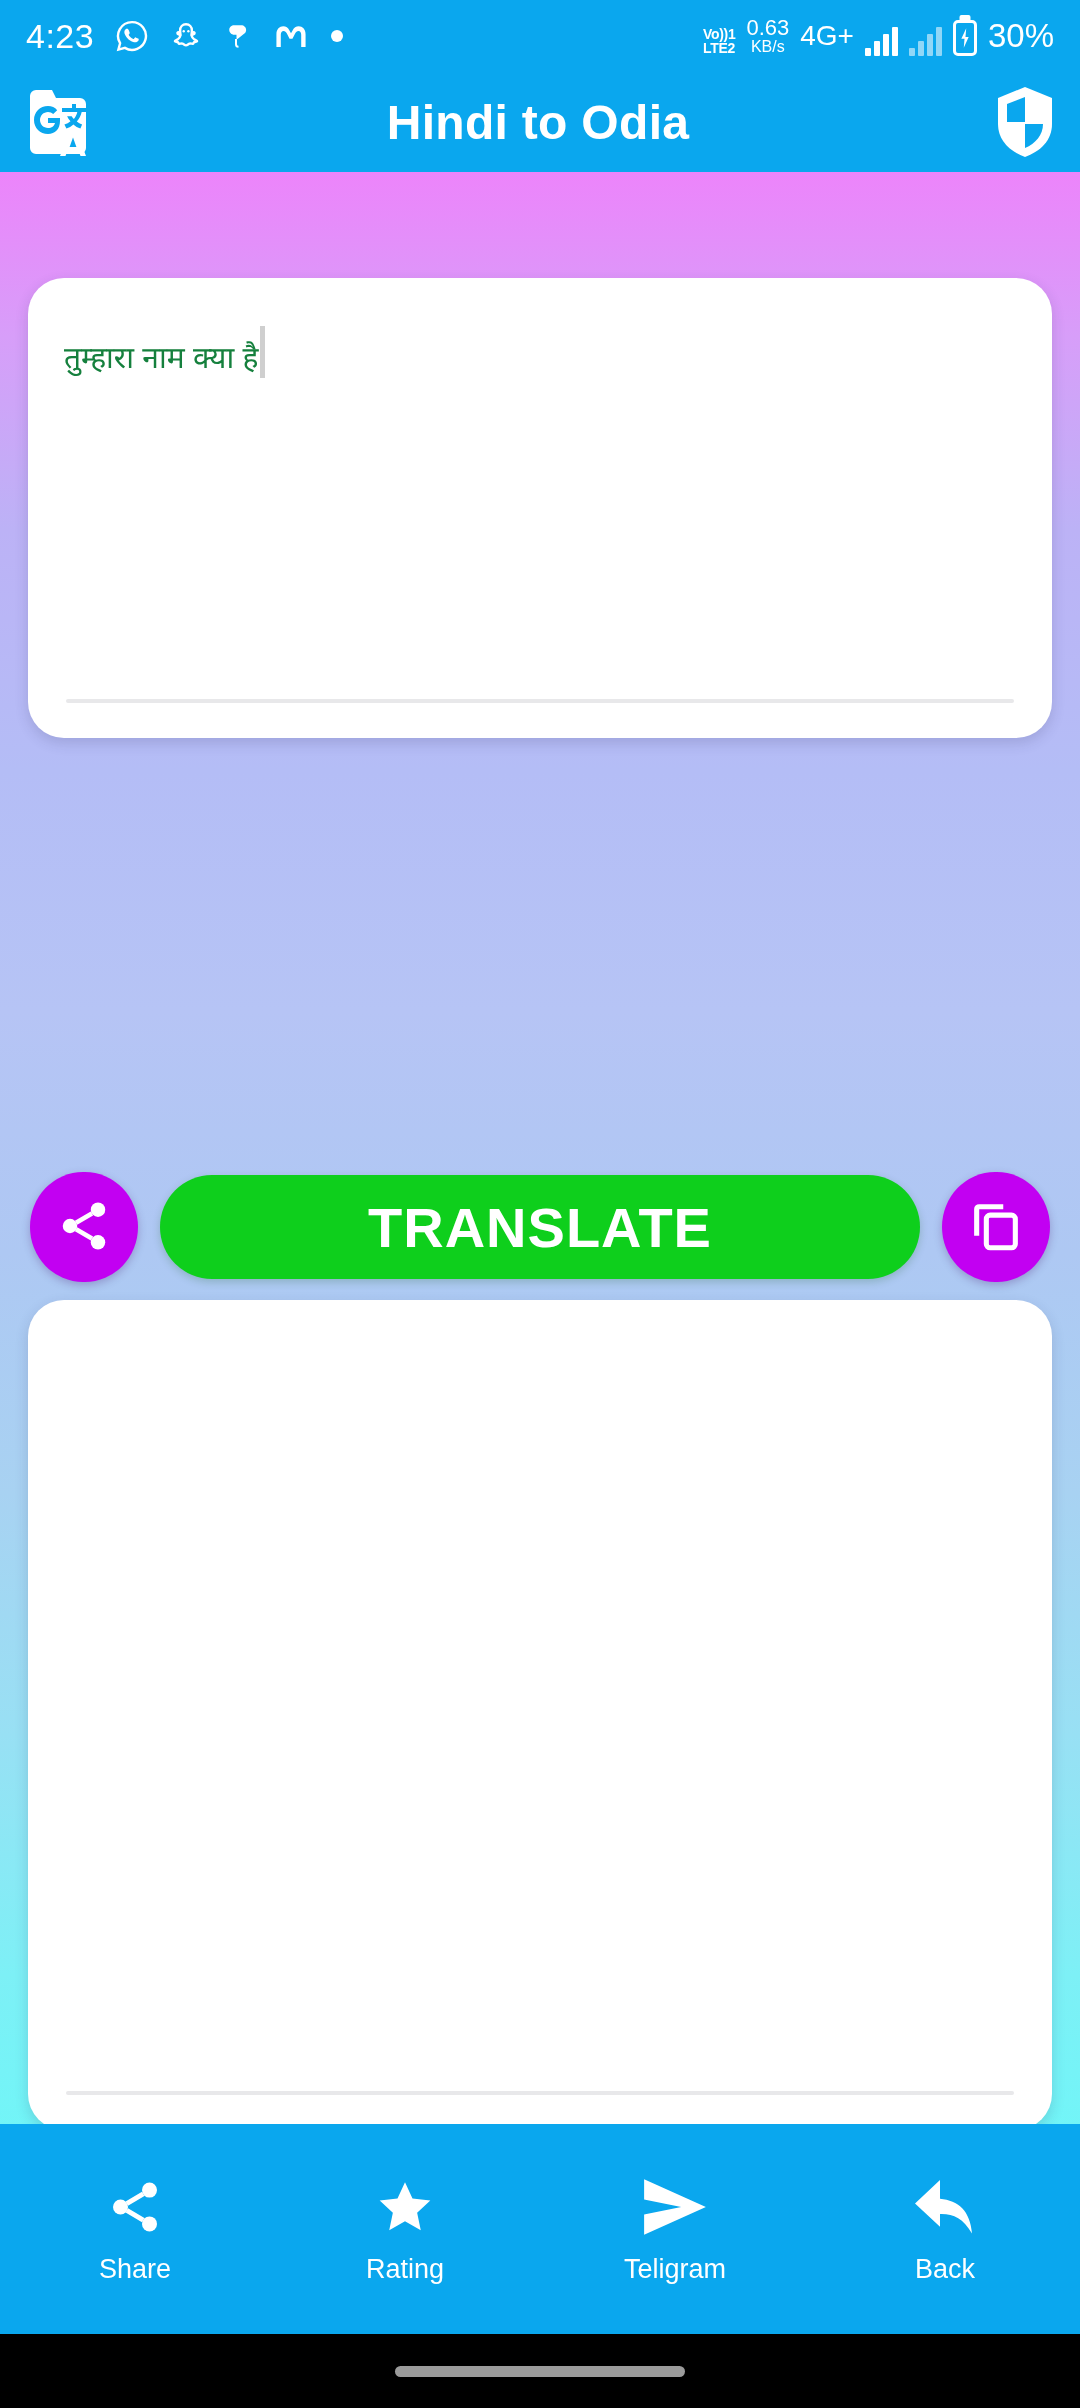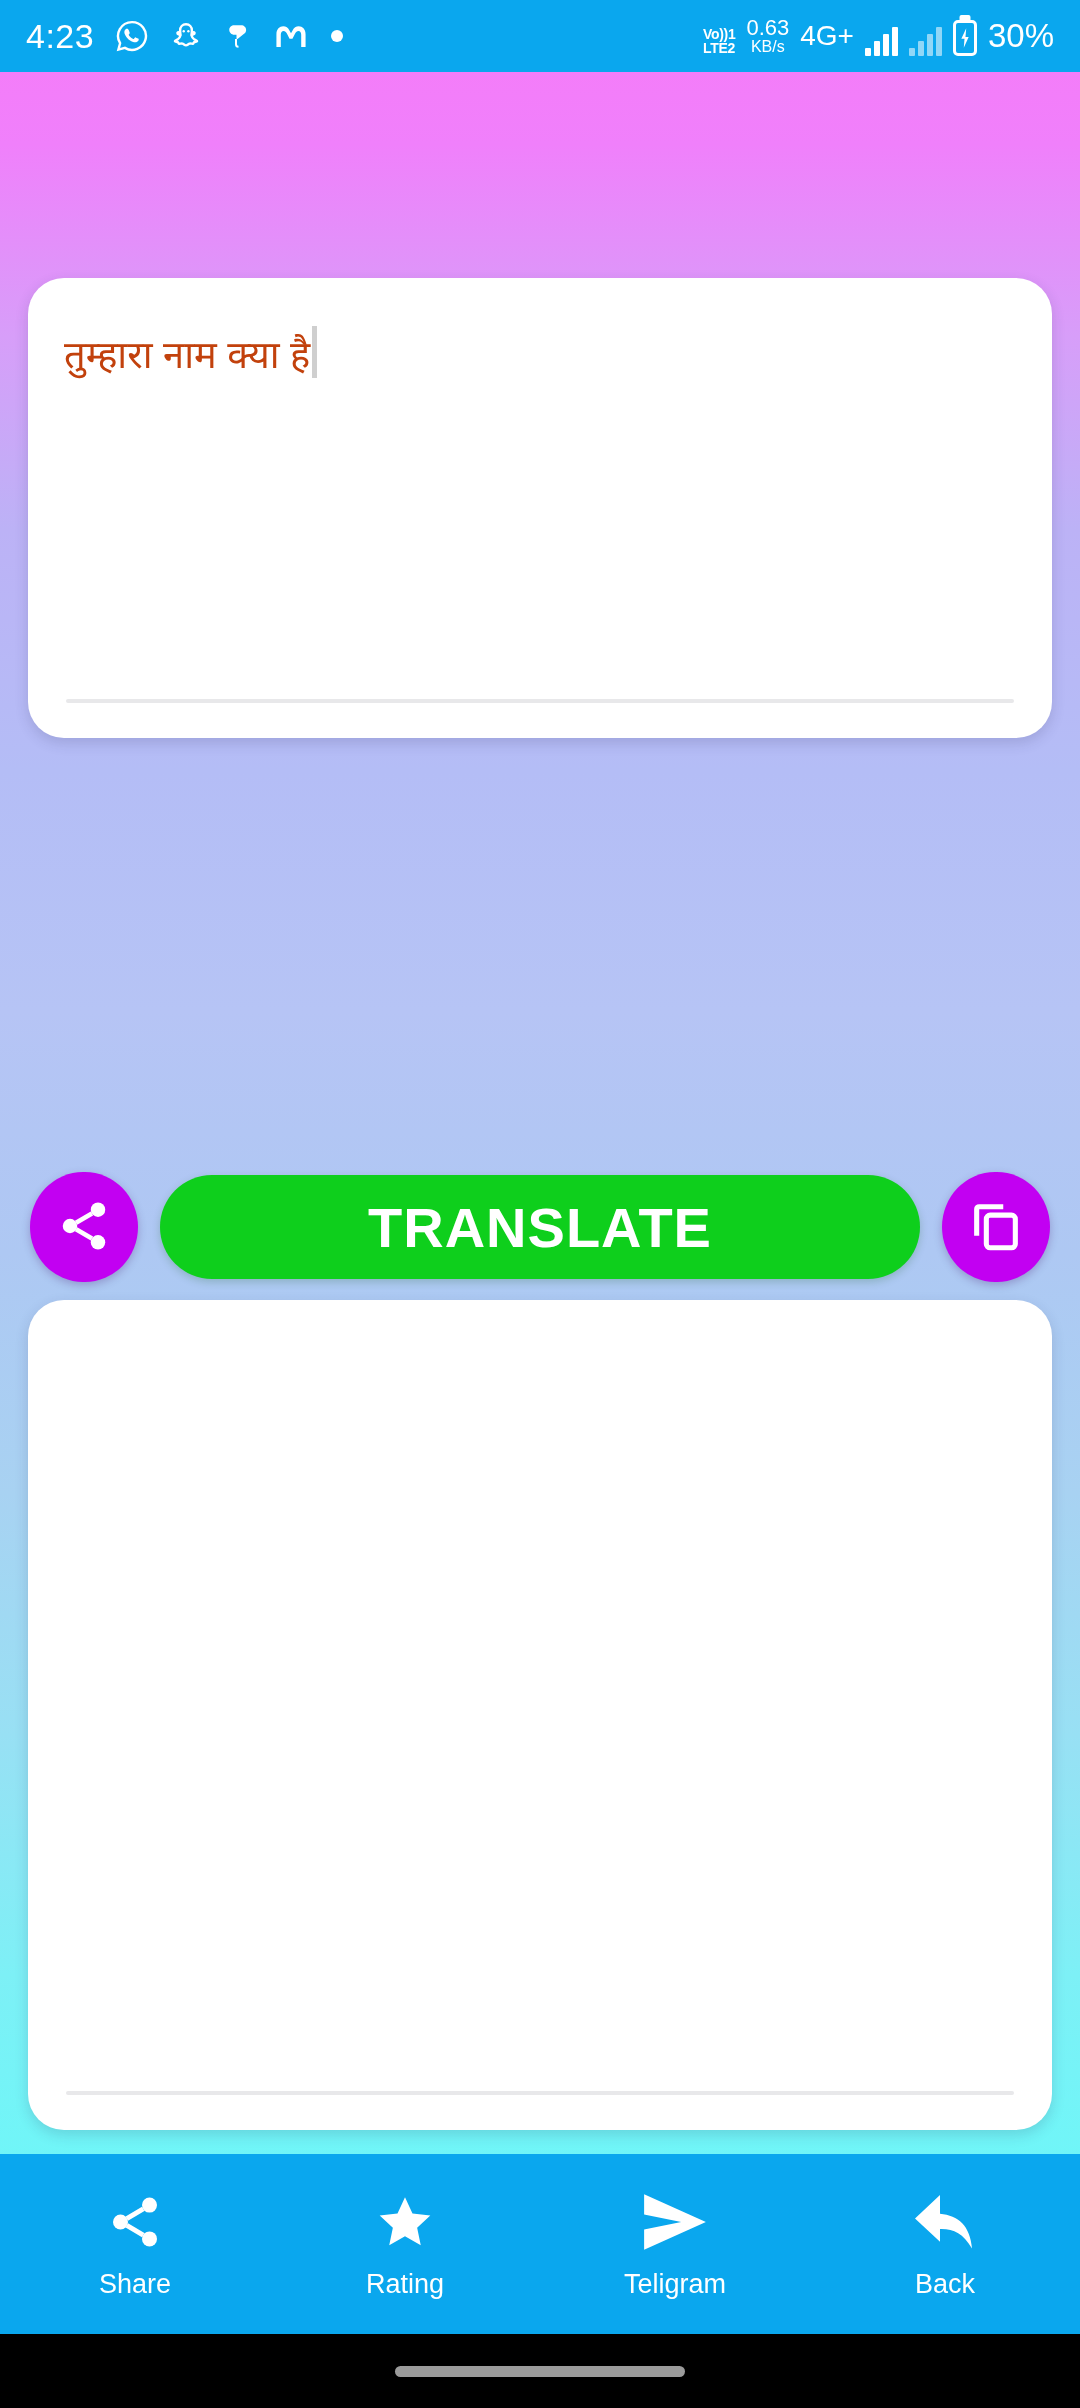--- a/index.html
+++ b/index.html
@@ -96,21 +96,21 @@
     position: absolute;
     left: 28px; right: 28px;
     background: #fff;
     border-radius: 36px;
     box-shadow: 0 5px 14px rgba(40,40,80,0.16);
     padding: 48px 36px 0 36px;
   }
   #input-card { top: 278px; height: 460px; }
   #output-card { top: 1300px; height: 830px; }
   .card-text {
-    font-size: 38px; color: #c2410c; line-height: 1.35;
+    font-size: 30px; color: #15803d; line-height: 1.35;
     font-family: "Liberation Sans", "DejaVu Sans", sans-serif;
     display: inline-block;
   }
   .caret {
     display: inline-block; width: 5px; height: 52px;
     background: #cfcfcf; vertical-align: -10px; margin-left: 2px;
   }
   .card-underline {
     position: absolute; left: 38px; right: 38px; bottom: 35px;
     height: 4px; background: #e8e8ea; border-radius: 2px;
@@ -139,21 +139,21 @@
     letter-spacing: 1px;
     display: flex; align-items: center; justify-content: center;
     box-shadow: 0 3px 9px rgba(0,80,0,0.2);
     cursor: pointer; border: none;
     font-family: "Liberation Sans", sans-serif;
   }
 
   
   .bottomnav {
     position: absolute; left: 0; right: 0; bottom: 74px;
-    height: 180px;
+    height: 210px;
     background: #0aa7ee;
     display: flex; align-items: center;
   }
   .navitem {
     flex: 1;
     display: flex; flex-direction: column; align-items: center;
     justify-content: center; gap: 14px;
     cursor: pointer;
   }
   .navitem .glyph { height: 66px; display: flex; align-items: center; justify-content: center; }
@@ -232,20 +232,39 @@
         </span>
       <span class="batt">
         <svg viewBox="0 0 10 18">
             <path fill="#fff" d="M6 1 2 9.6h2.6L4 17l4-8.8H5.4z"></path>
           </svg>
       </span>
       <span class="sb-pct">30%</span>
     </div>
   </div>
 
+  <div class="appbar">
+    <span class="applogo">
+      <svg viewBox="0 0 72 76">
+        <path fill="#fff" d="M8 12a6 6 0 0 1 6-6h16l4 8h24a6 6 0 0 1 6 6v44a6 6 0 0 1-6 6H14a6 6 0 0 1-6-6z"></path>
+        <path fill="#0aa7ee" d="M26 22c-8 0-14 6-14 14s6 14 14 14c7 0 12-5 12-13v-3H26v5h7c-.7 3-3.4 5-7 5-4.5 0-8-3.6-8-8s3.5-8 8-8c2.1 0 3.8.7 5.2 2l4-3.8C32.9 23.3 29.8 22 26 22z"></path>
+        <path fill="#0aa7ee" d="M40 24h10v-4h4v4h10v4h-4.3c-.9 3.7-2.6 6.9-4.9 9.4 1.6 1.3 3.4 2.3 5.3 3l-1.7 4.2c-2.6-1-5-2.4-7-4.2-2 1.8-4.4 3.2-7 4.2l-2-4c2.3-.8 4.4-1.9 6.1-3.3-1.4-1.5-2.5-3.2-3.4-5.1h4.6c.6 1 1.3 1.9 2.2 2.7 1.6-1.8 2.8-4 3.4-6.9H40z"></path>
+        <path fill="#fff" d="M48 46h6l10 26h-5.5l-2-5.4h-11L43.5 72H38z"></path>
+        <path fill="#0aa7ee" d="M51 53.5 47.6 63h6.8z"></path>
+      </svg>
+    </span>
+    <span class="apptitle">Hindi to Odia</span>
+    <span class="shield">
+      <svg viewBox="0 0 66 76">
+        <path fill="#fff" d="M33 3 6 14v26c0 16 11 27 27 33 16-6 27-17 27-33V14z"></path>
+        <path fill="#0aa7ee" d="M33 13 15 20v18h18z"></path>
+        <path fill="#0aa7ee" d="M33 40h18c0 11-7.5 19.5-18 24z"></path>
+      </svg>
+    </span>
+  </div>
 
   <div class="card" id="input-card">
     <span class="card-text">तुम्हारा नाम क्या है</span><span class="caret"></span>
     <div class="card-underline"></div>
   </div>
 
   <div class="actions">
     <button class="round-btn">
       <span>
         <svg width="56" height="56" viewBox="0 0 24 24" fill="#fff">

